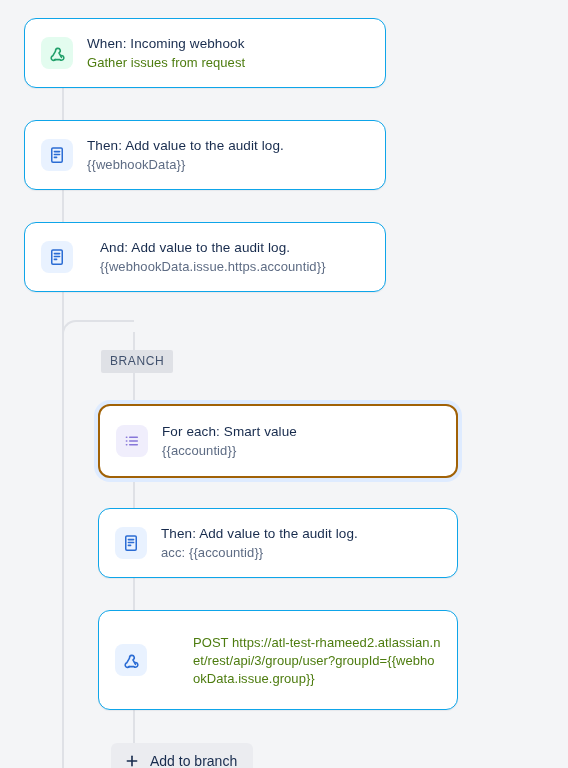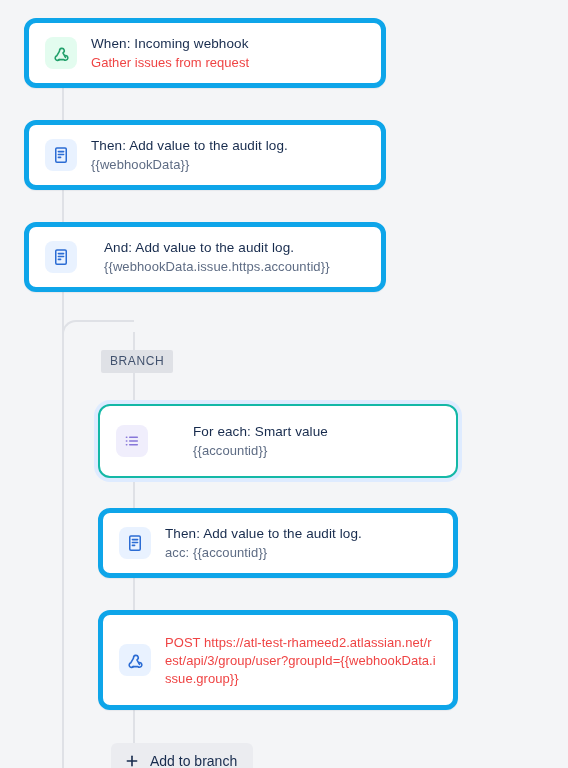--- a/index.html
+++ b/index.html
@@ -38,33 +38,32 @@
     border-left: 2px solid #DFE1E6;
     border-top: 2px solid #DFE1E6;
     border-top-left-radius: 14px;
     background: transparent;
   }
 
   
   .card {
     position: absolute;
     background: #FFFFFF;
-    border: 5px solid #0ea5e9;
+    border: 1px solid #0ea5e9;
     border-radius: 12px;
     display: flex;
     align-items: center;
     padding: 0 16px;
     z-index: 2;
     box-shadow: 0 1px 1px rgba(9,30,66,0.06);
   }
 
   .card.selected {
-    border: 2px solid #14b8a6;
+    border: 2px solid #a16207;
     box-shadow: 0 0 0 4px #DEEBFF;
-    gap: 31px;
   }
 
   .card-icon {
     width: 32px;
     height: 32px;
     border-radius: 8px;
     flex: 0 0 32px;
     display: flex;
     align-items: center;
     justify-content: center;
@@ -81,35 +80,36 @@
     font-size: 13.5px;
     line-height: 18px;
     color: #172B4D;
     font-weight: 400;
     letter-spacing: 0.1px;
   }
 
   .card-sub {
     font-size: 13px;
     line-height: 18px;
-    color: #ef4444;
+    color: #4d7c0f;
     font-weight: 400;
     letter-spacing: 0.05px;
     margin-top: 1px;
   }
 
   .card-sub.smart {
     font-weight: 400;
     color: #5E6C84;
     letter-spacing: 0.1px;
   }
 
   .card-sub.wrap {
     word-break: break-all;
     overflow-wrap: anywhere;
+    margin-left: 32px;
   }
 
   
   .branch-pill {
     position: absolute;
     background: #DFE1E6;
     color: #42526E;
     font-size: 12px;
     letter-spacing: 0.6px;
     font-weight: 400;

